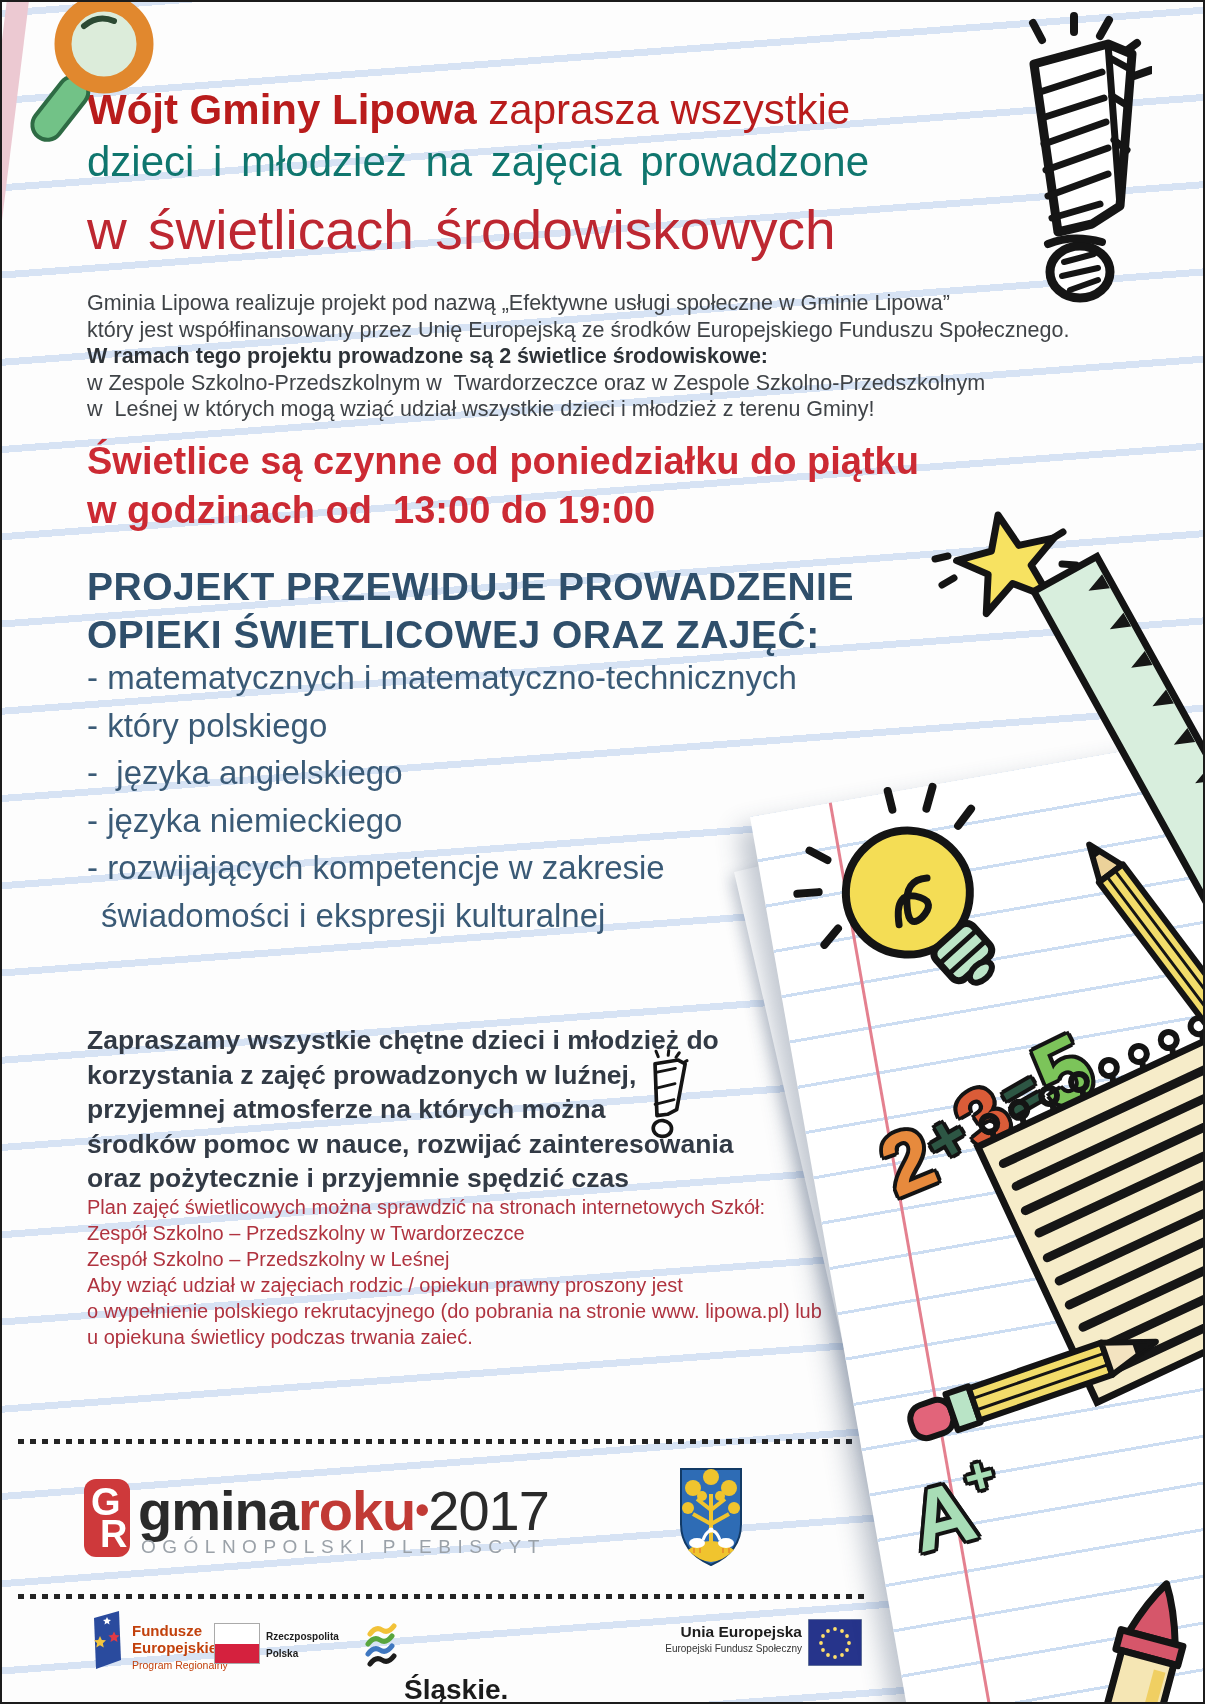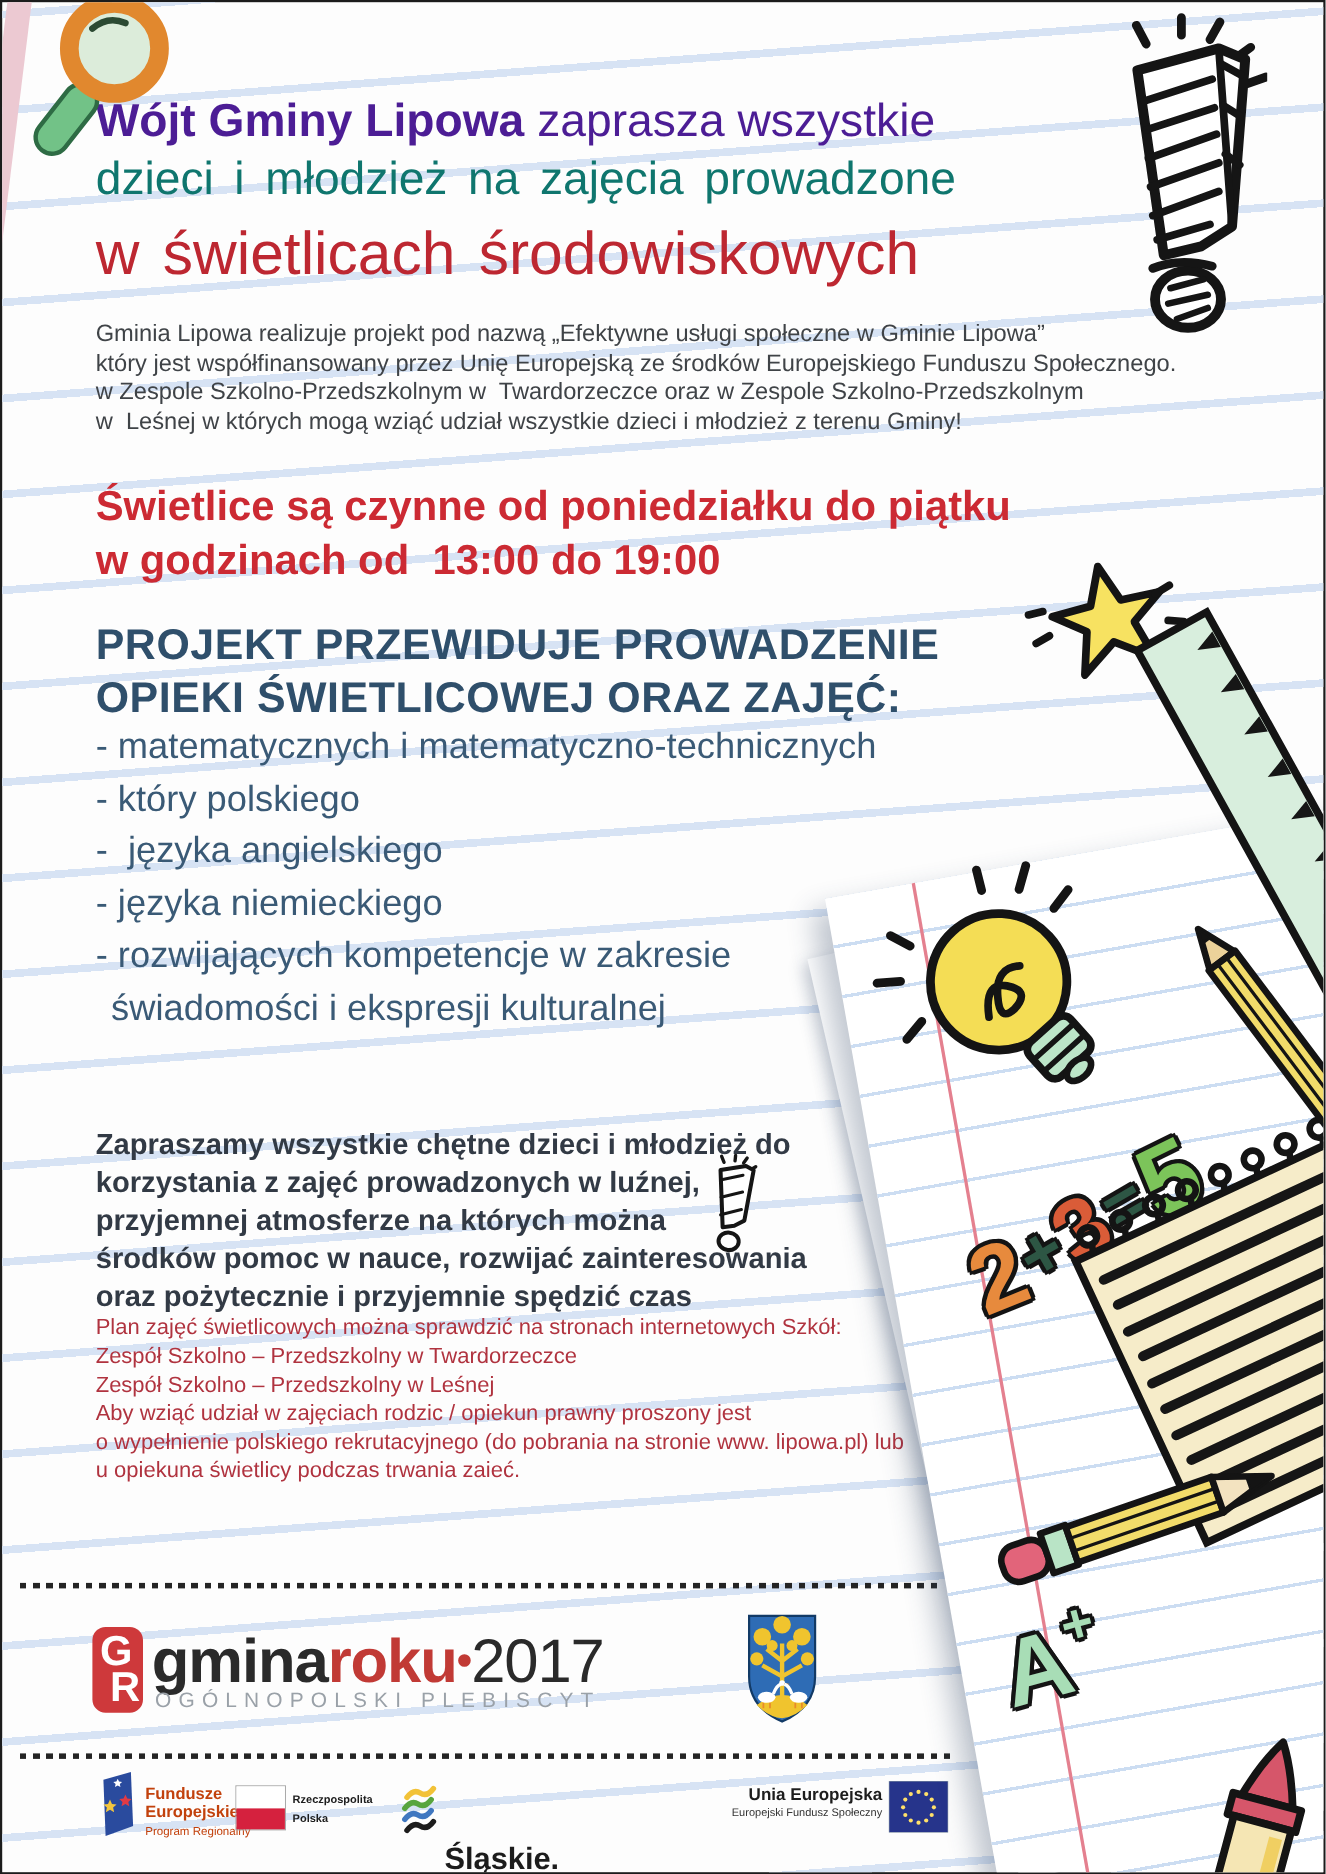--- a/index.html
+++ b/index.html
@@ -12,21 +12,21 @@
   .bg-lines{
     position:absolute; left:-15%; top:-12%; width:135%; height:130%;
     background:repeating-linear-gradient(to bottom, transparent 0 80px, #d7e3f4 80px 87px);
     transform:rotate(-4.3deg); z-index:0;
   }
   .corner-sliver{position:absolute; left:-10px; top:-30px; width:22px; height:300px;
     background:#ecc9d2; transform:rotate(7deg); z-index:1;}
   .line{position:absolute; white-space:pre; z-index:3;}
 
   
-  .t1{left:85px; top:84px;  font-size:42px; color:#4c1d95;}
+  .t1{left:85px; top:84px;  font-size:42px; color:#b91c1c;}
   .t1 b{font-weight:700;}
   .t2{left:85px; top:136px; font-size:42px; color:#0f766e; word-spacing:7px;}
   .t3{left:85px; top:196px; font-size:55px; color:#bd2731; word-spacing:6px;}
 
   
   .intro{position:absolute; left:85px; top:288px; z-index:3; color:#3f4347;
     font-size:21.5px; line-height:26.5px;}
   .intro div{white-space:pre;}
   .intro .b{font-weight:700; color:#2d3237;}
 
@@ -137,20 +137,21 @@
   <div class="bg-lines"></div>
   <div class="corner-sliver"></div>
 
   <div class="line t1"><b>Wójt Gminy Lipowa</b><span> zaprasza wszystkie</span></div>
   <div class="line t2">dzieci i młodzież na zajęcia prowadzone</div>
   <div class="line t3">w świetlicach środowiskowych</div>
 
   <div class="intro">
     <div>Gminia Lipowa realizuje projekt pod nazwą „Efektywne usługi społeczne w Gminie Lipowa”</div>
     <div>który jest współfinansowany przez Unię Europejską ze środków Europejskiego Funduszu Społecznego.</div>
+    <div class="b">W ramach tego projektu prowadzone są 2 świetlice środowiskowe:</div>
     <div>w Zespole Szkolno-Przedszkolnym w  Twardorzeczce oraz w Zespole Szkolno-Przedszkolnym</div>
     <div>w  Leśnej w których mogą wziąć udział wszystkie dzieci i młodzież z terenu Gminy!</div>
   </div>
 
   <div class="line h1">Świetlice są czynne od poniedziałku do piątku</div>
   <div class="line h2">w godzinach od  13:00 do 19:00</div>
 
   <div class="line p1">PROJEKT PRZEWIDUJE PROWADZENIE</div>
   <div class="line p2">OPIEKI ŚWIETLICOWEJ ORAZ ZAJĘĆ:</div>
 

